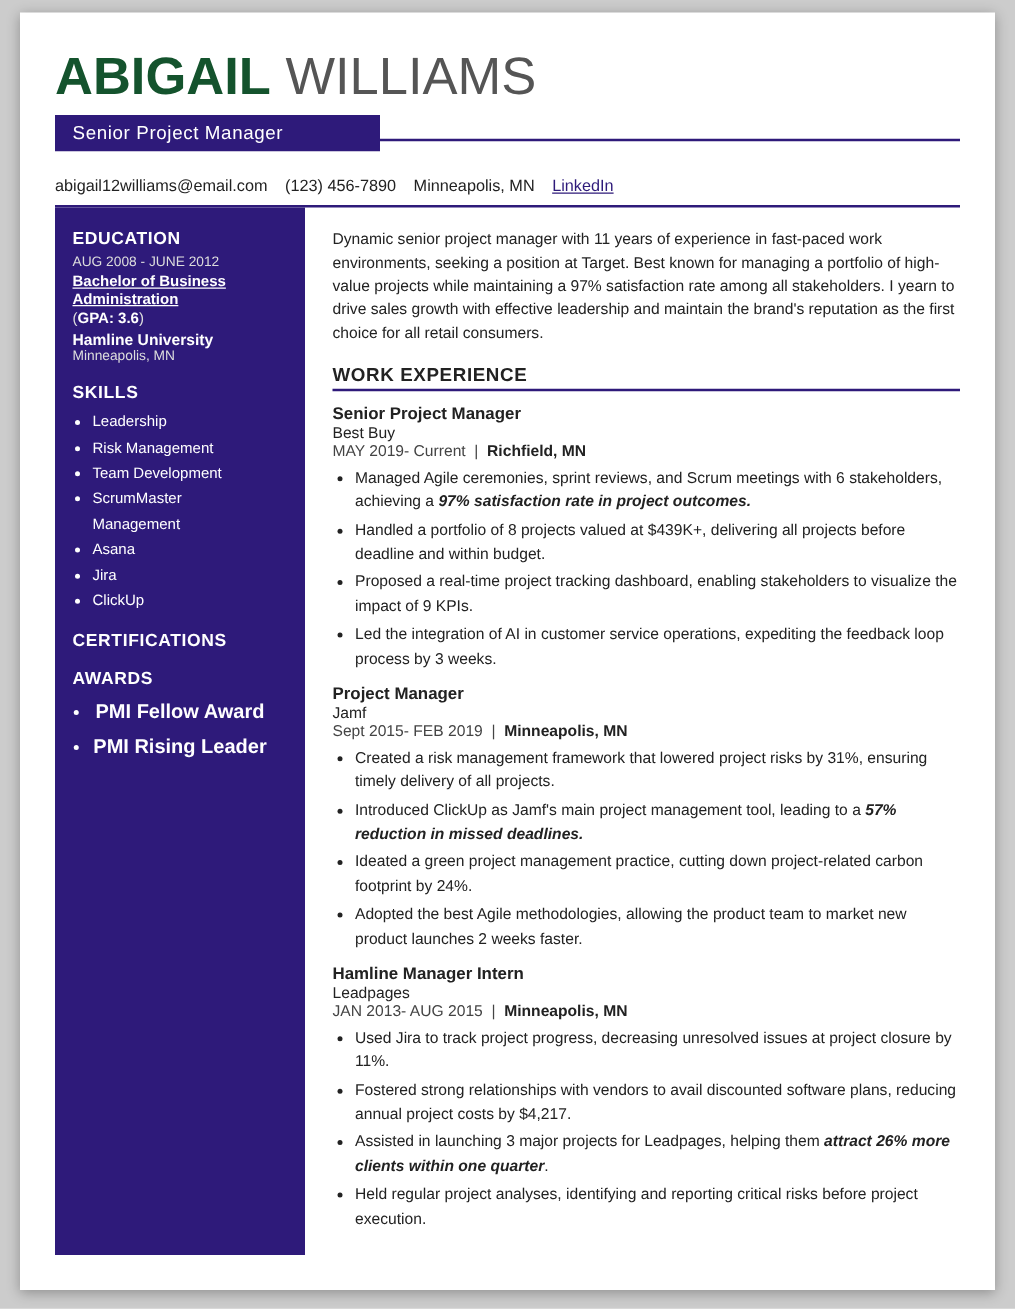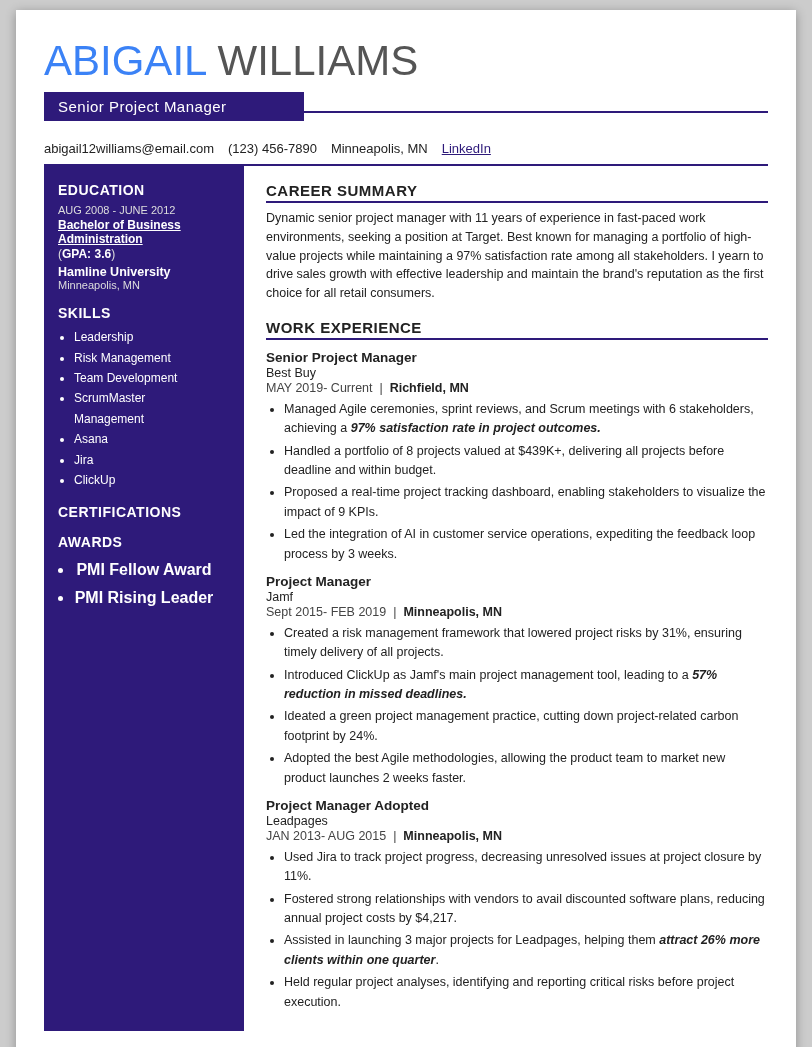--- a/index.html
+++ b/index.html
@@ -18,22 +18,22 @@
       box-shadow: 0 2px 10px rgba(0,0,0,0.3);
       padding: 28px 28px 28px 28px;
     }
     
     .header-name {
       font-size: 42px;
       line-height: 1.1;
       margin-bottom: 8px;
     }
     .header-name .first {
-      font-weight: 400;
-      color: #3b82f6;
+      font-weight: 700;
+      color: #14532d;
     }
     .header-name .last {
       font-weight: 400;
       color: #555;
     }
     .title-bar {
       background: #2e1a7a;
       color: #fff;
       padding: 6px 14px;
       font-size: 15px;
@@ -246,21 +246,20 @@
       <div class="sidebar-section-title">CERTIFICATIONS</div>
 
       <div class="sidebar-section-title">AWARDS</div>
       <ul class="awards-list">
       <li>PMI Fellow Award</li>
           <li>PMI Rising Leader</li>
         </ul>
     </div>
 
     <div class="main">
-      <div class="section-title">CAREER SUMMARY</div>
       <p class="career-summary-text">Dynamic senior project manager with 11 years of experience in fast-paced work environments, seeking a position at Target. Best known for managing a portfolio of high-value projects while maintaining a 97% satisfaction rate among all stakeholders. I yearn to drive sales growth with effective leadership and maintain the brand's reputation as the first choice for all retail consumers.</p>
 
       <div class="section-title">WORK EXPERIENCE</div>
       <div id="jobs-container">
           <div>
             <div class="job-title">Senior Project Manager</div>
             <div class="job-company">Best Buy</div>
             <div class="job-meta">MAY 2019- Current &nbsp;|&nbsp; <strong>Richfield, MN</strong></div>
             <ul class="job-bullets">
               <li>Managed Agile ceremonies, sprint reviews, and Scrum meetings with 6 stakeholders, achieving a <b><i>97% satisfaction rate in project outcomes.</i></b></li>
@@ -274,21 +273,21 @@
             <div class="job-company">Jamf</div>
             <div class="job-meta">Sept 2015- FEB 2019 &nbsp;|&nbsp; <strong>Minneapolis, MN</strong></div>
             <ul class="job-bullets">
               <li>Created a risk management framework that lowered project risks by 31%, ensuring timely delivery of all projects.</li>
               <li>Introduced ClickUp as Jamf's main project management tool, leading to a <b><i>57% reduction in missed deadlines.</i></b></li>
               <li>Ideated a green project management practice, cutting down project-related carbon footprint by 24%.</li>
               <li>Adopted the best Agile methodologies, allowing the product team to market new product launches 2 weeks faster.</li>
             </ul>
           </div>
           <div>
-            <div class="job-title">Project Manager Adopted</div>
+            <div class="job-title">Hamline Manager Intern</div>
             <div class="job-company">Leadpages</div>
             <div class="job-meta">JAN 2013- AUG 2015 &nbsp;|&nbsp; <strong>Minneapolis, MN</strong></div>
             <ul class="job-bullets">
               <li>Used Jira to track project progress, decreasing unresolved issues at project closure by 11%.</li>
               <li>Fostered strong relationships with vendors to avail discounted software plans, reducing annual project costs by $4,217.</li>
               <li>Assisted in launching 3 major projects for Leadpages, helping them <b><i>attract 26% more clients within one quarter</i></b>.</li>
               <li>Held regular project analyses, identifying and reporting critical risks before project execution.</li>
             </ul>
           </div>
         </div>

